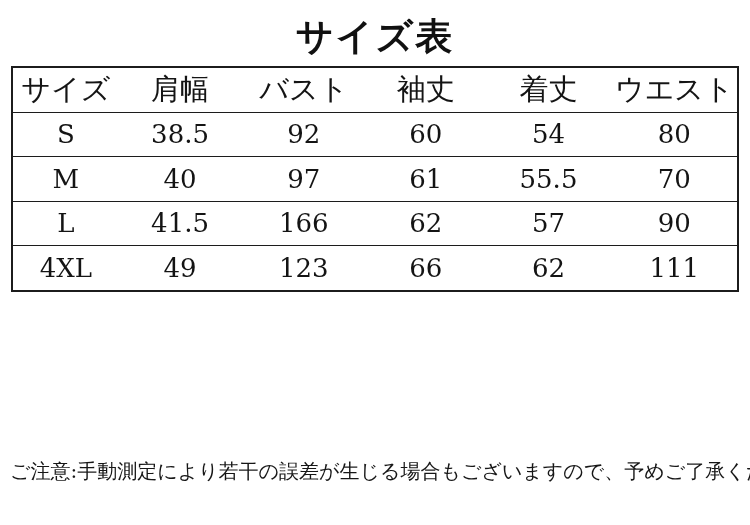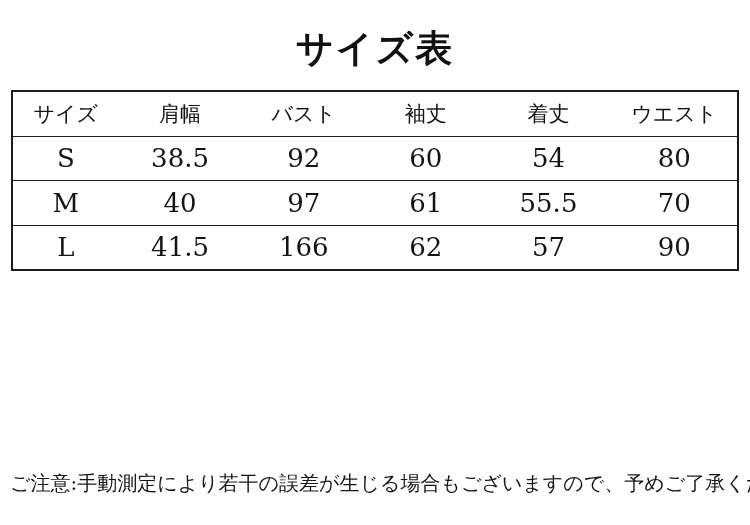--- a/index.html
+++ b/index.html
@@ -12,21 +12,21 @@
     color: #1a1a1a;
     overflow: hidden;
   }
   .page {
     width: 750px;
     height: 525px;
     box-sizing: border-box;
     position: relative;
   }
   .title {
-    margin: 12px;
+    margin: 0;
     padding-top: 10px;
     height: 56px;
     line-height: 52px;
     text-align: center;
     font-size: 37px;
     font-weight: 600;
     letter-spacing: 2px;
     color: #111;
   }
   table.size-table {
@@ -44,21 +44,21 @@
     height: 43.5px;
     text-align: center;
     vertical-align: middle;
     font-size: 26px;
     font-weight: normal;
     padding: 0;
     white-space: nowrap;
     color: #141414;
   }
   table.size-table th {
-    font-size: 21px;
+    font-size: 29px;
   }
   .col-size   { width: 14.7%; }
   .col-kata   { width: 16.9%; }
   .col-bust   { width: 17.2%; }
   .col-sode   { width: 16.4%; }
   .col-kitake { width: 17.4%; }
   .col-waist  { width: 17.4%; }
   .note {
     margin: 0;
     position: absolute;
@@ -116,18 +116,26 @@
         <td>70</td>
       </tr>
       <tr>
         <td>L</td>
         <td>41.5</td>
         <td>166</td>
         <td>62</td>
         <td>57</td>
         <td>90</td>
       </tr>
+      <tr>
+        <td>4XL</td>
+        <td>49</td>
+        <td>123</td>
+        <td>66</td>
+        <td>62</td>
+        <td>111</td>
+      </tr>
     </tbody>
   </table>
 
   <p class="note">ご注意:手動測定により若干の誤差が生じる場合もございますので、予めご了承ください。</p>
 
 </div>
 
 </body></html>

